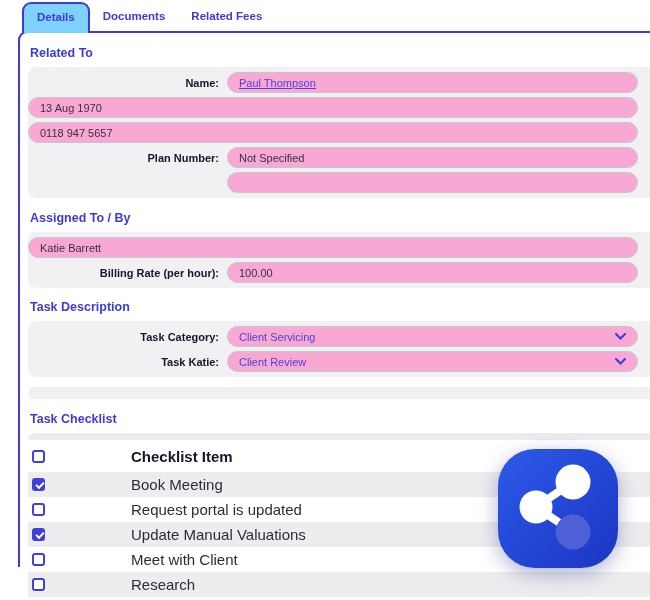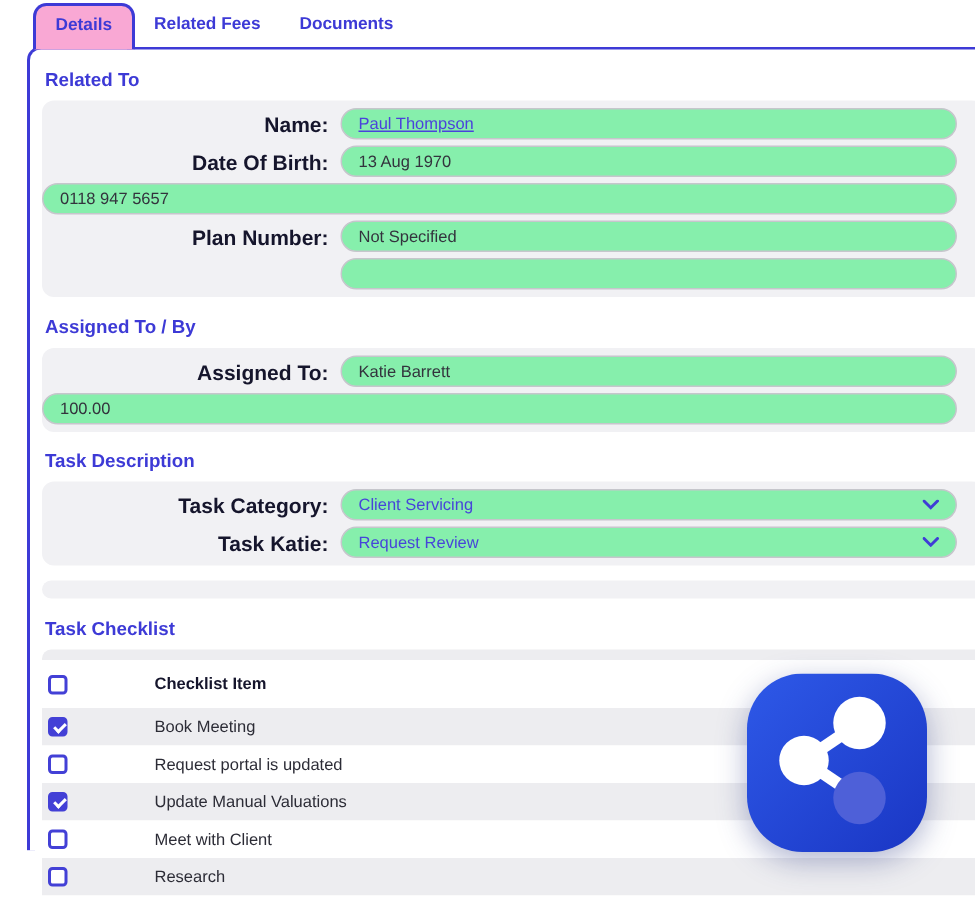--- a/index.html
+++ b/index.html
@@ -15,37 +15,37 @@
   body{
     width:650px;height:600px;overflow:hidden;position:relative;
     background:#fff;font-family:"Liberation Sans",sans-serif;
     -webkit-font-smoothing:antialiased;
   }
   
   .tabbar{display:flex;align-items:flex-end;height:31px;padding-left:22px;position:relative;z-index:2;}
   .tab{color:var(--accent);font-weight:700;font-size:11.5px;padding:0 13px 9px;cursor:pointer;white-space:nowrap;}
   .tab.active{
     border:2px solid var(--accent);border-bottom:none;border-radius:9px 9px 0 0;
-    background:#f9a8d4;padding:7px 13px 10px;margin-bottom:-2px;position:relative;z-index:3;
+    background:#7dd3fc;padding:7px 13px 10px;margin-bottom:-2px;position:relative;z-index:3;
   }
   
   .content{
     margin-left:18px;height:536px;background:#fff;
     border-left:2px solid var(--accent);border-top:2px solid var(--accent);
     border-top-left-radius:9px;position:relative;z-index:1;
     padding:4px 0 0 8px;
   }
   .section-title{color:var(--accent);font-size:12.5px;font-weight:700;margin:9px 0 7px 2px;}
   
   .panel{background:var(--panel);border-radius:8px;margin-right:-6px;padding:3px 0;}
   .frow{display:flex;align-items:center;height:25px;}
-  .flabel{width:199px;flex:none;text-align:right;font-weight:700;font-size:14px;color:var(--label-ink);padding-right:8px;}
+  .flabel{width:199px;flex:none;text-align:right;font-weight:700;font-size:11px;color:var(--label-ink);padding-right:8px;}
   .pill{
     flex:1;height:21px;border:1px solid var(--pill-border);border-radius:11px;
-    background:#86efac;margin-right:18px;display:flex;align-items:center;
+    background:#f9a8d4;margin-right:18px;display:flex;align-items:center;
     padding:0 11px;font-size:11px;color:var(--value-ink);
   }
   .pill a{color:#4a42db;text-decoration:underline;}
   .pill.select{justify-content:space-between;color:#4745d9;cursor:pointer;}
   .chev{flex:none;display:flex;align-items:center;margin-left:8px;}
   .empty-bar{height:12px;background:var(--panel);border-radius:6px;margin:10px -6px 0 0;}
   
   .ck-table{margin:5px -6px 0 0;}
   .ck-cap{height:7px;background:var(--stripe);border-radius:6px 6px 0 0;}
   .ck-header{height:32px;display:flex;align-items:center;background:#fff;}
@@ -53,92 +53,91 @@
   .ck-row.alt{background:var(--stripe);}
   .ckbox{
     width:13px;height:13px;flex:none;margin-left:4px;position:relative;
     border:2px solid #4340d6;border-radius:3px;background:#fff;cursor:pointer;
   }
   .ckbox.checked{background:#4340d6;}
   .ckbox.checked::after{
     content:"";position:absolute;left:1.5px;top:2px;width:6px;height:3px;
     border-left:2px solid #fff;border-bottom:2px solid #fff;transform:rotate(-45deg);
   }
-  .ck-label{margin-left:58px;font-size:11px;color:#2c2c36;}
+  .ck-label{margin-left:86px;font-size:15px;color:#2c2c36;}
   .ck-header .ck-label{font-weight:700;color:var(--label-ink);}
   
   .app-icon{
     position:absolute;left:497px;top:449px;width:122px;height:120px;z-index:10;
     filter:drop-shadow(0 6px 10px rgba(25,40,120,0.35));
   }
 </style>
 </head>
 <body>
 
 <div class="tabbar">
   <div class="tab active">Details</div>
+  <div class="tab">Documents</div>
   <div class="tab">Related Fees</div>
-  <div class="tab">Documents</div>
 </div>
 
 <div class="content">
 
   <div class="section-title">Related To</div>
   <div class="panel">
     <div class="frow">
       <span class="flabel">Name:</span>
       <span class="pill">
         <a href="#">Paul Thompson</a>
       </span>
     </div>
     <div class="frow">
-      <span class="flabel">Date Of Birth:</span>
       <span class="pill">13 Aug 1970</span>
     </div>
     <div class="frow">
       <span class="pill">0118 947 5657</span>
     </div>
     <div class="frow">
       <span class="flabel">Plan Number:</span>
       <span class="pill">Not Specified</span>
     </div>
     <div class="frow">
       <span class="flabel"></span>
       <span class="pill"></span>
     </div>
   </div>
 
   <div class="section-title" style="margin-top:13px">Assigned To / By</div>
   <div class="panel">
     <div class="frow">
-      <span class="flabel">Assigned To:</span>
       <span class="pill">Katie Barrett</span>
     </div>
     <div class="frow">
+      <span class="flabel">Billing Rate (per hour):</span>
       <span class="pill">100.00</span>
     </div>
   </div>
 
   <div class="section-title" style="margin-top:12px">Task Description</div>
   <div class="panel">
     <div class="frow">
       <span class="flabel">Task Category:</span>
       <span class="pill select">
         <span>Client Servicing</span>
         <span class="chev">
           <svg width="11" height="7" viewBox="0 0 11 7">
               <path d="M1 1l4.5 4.5L10 1" fill="none" stroke="#3f3cd6" stroke-width="2" stroke-linecap="round"></path>
             </svg>
         </span>
       </span>
     </div>
     <div class="frow">
       <span class="flabel">Task Katie:</span>
       <span class="pill select">
-        <span>Request Review</span>
+        <span>Client Review</span>
         <span class="chev">
           <svg width="11" height="7" viewBox="0 0 11 7">
               <path d="M1 1l4.5 4.5L10 1" fill="none" stroke="#3f3cd6" stroke-width="2" stroke-linecap="round"></path>
             </svg>
         </span>
       </span>
     </div>
   </div>
 
   <div class="empty-bar"></div>

